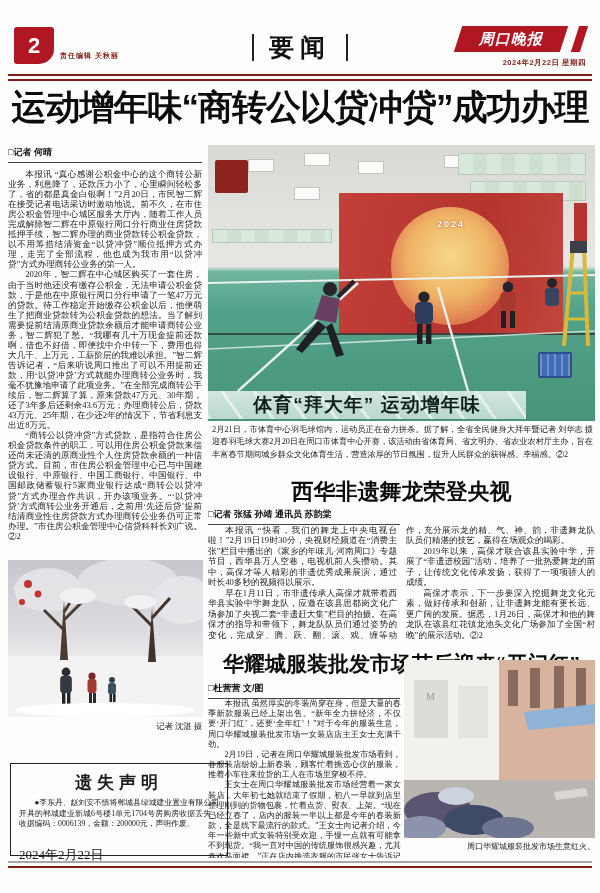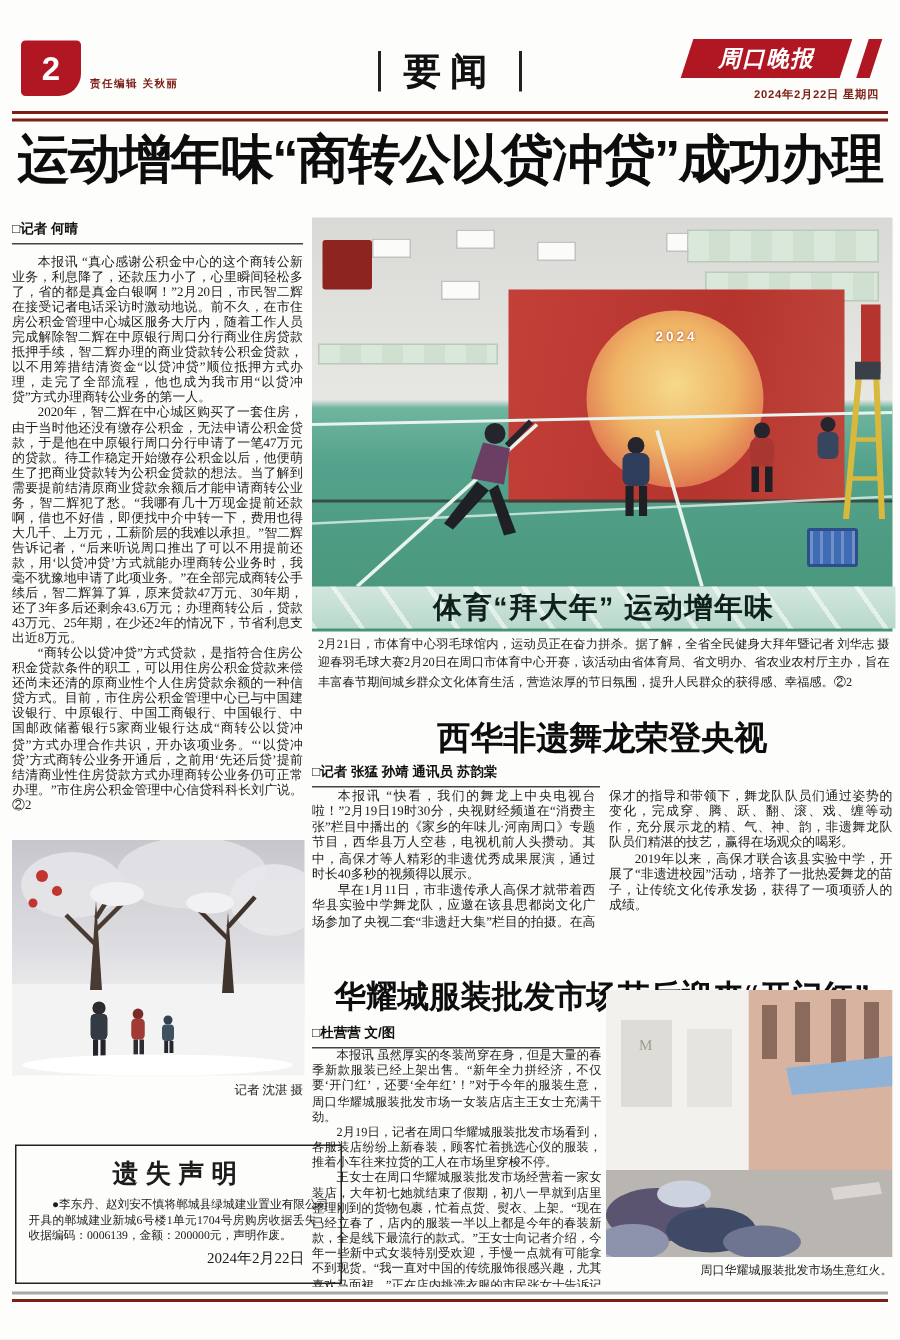--- a/index.html
+++ b/index.html
@@ -45,42 +45,42 @@
   .snow-photo{ left:8px; top:560px; width:195px; height:157px; overflow:hidden;
     background:linear-gradient(#c6c6cd 0%, #dddde1 45%, #efeff1 70%, #f6f6f7 100%);}
   .snow-cap{ left:8px; top:721px; width:194px; font-size:8.3px; line-height:1.5; color:#222;}
   .snow-cap .credit{ float:right; }
 
   
   .lost-box{ left:10px; top:763px; width:218px; height:93px; border:1.5px solid #222;
     padding:6px 8px; background:#fdfdfb;}
   .lost-title{ text-align:center; font:900 17px "Liberation Sans",sans-serif; letter-spacing:5px; margin:1px 0 4px;}
   .lost-body{ font-size:7.8px; line-height:1.35; text-align:justify; text-indent:2em;}
-  .lost-date{ font-size:10px; text-align:right; padding-right:16px; margin-top:2px;}
+  .lost-date{ font-size:13px; padding-right:16px; margin-top:16px;}
 
   
   .sports-photo{ left:208px; top:145px; width:387px; height:276px; overflow:hidden;
     background:linear-gradient(#d9d9d6 0%, #e7e7e4 44%, #6fb5a0 46%, #53a28b 60%, #479478 100%);}
   .sp-light{ position:absolute; width:26px; height:13px; background:#fbfbf9; border:1px solid #c2c2be;}
   .sp-logo{ position:absolute; left:7px; top:15px; width:33px; height:33px; background:#8e2420; border-radius:2px;}
   .sp-banner{ position:absolute; background:repeating-linear-gradient(90deg,#d9e8da 0 14px,#cfe0d0 14px 28px); border:1px solid #b9c9ba;}
   .sp-backdrop{ position:absolute; left:131px; top:48px; width:224px; height:142px;
     background:linear-gradient(100deg,#c24038,#b5342e 60%,#c0463c);}
   .sp-circle{ position:absolute; left:52px; top:14px; width:118px; height:118px; border-radius:50%;
     background:radial-gradient(circle at 50% 42%, #f6d98c 0%, #efb465 45%, #dd6f4e 80%, rgba(221,111,78,0) 100%);}
   .sp-banner-text{ position:absolute; left:0; top:26px; width:100%; text-align:center;
     font:700 9px "Liberation Sans",sans-serif; color:#fff; letter-spacing:2px; text-shadow:0 0 2px #a32; }
   .sp-net{ position:absolute; left:0; top:188px; width:100%; height:2px; background:#2f3b38; opacity:.8;}
   .sp-basket{ position:absolute; left:330px; top:207px; width:34px; height:26px; background:#3f6cb5;
     border:2px solid #2c4f8c; border-radius:2px;
     background-image:repeating-linear-gradient(90deg, rgba(255,255,255,.25) 0 2px, transparent 2px 7px);}
   .sp-chair{ position:absolute; left:352px; top:96px; width:30px; height:105px;}
   .sp-rightsign{ position:absolute; left:366px; top:58px; width:13px; height:46px; background:#b5342e;}
 
-  .sports-title{ left:208px; top:391px; width:389px; height:28px;
+  .sports-title{ left:208px; top:391px; width:318px; height:28px;
     background:linear-gradient(#d2e7de,#b9d8cc);
     background-image:repeating-linear-gradient(55deg, rgba(255,255,255,.55) 0 3px, transparent 3px 26px),
       linear-gradient(#d2e7de,#b9d8cc);
     display:flex; align-items:center; justify-content:center;
     font:900 19px "Liberation Sans",sans-serif; color:#10211c; letter-spacing:1px;}
   .sports-cap{ left:212px; top:424px; width:381px; font-size:8.2px; line-height:1.5; text-align:justify; color:#222;}
   .sports-cap .credit{ float:right;}
 
   
   .xh-headline{ left:208px; top:477px; width:387px; text-align:center;
@@ -242,20 +242,21 @@
     <span class="credit">记者 刘华志 摄</span>
     <span>2月21日，市体育中心羽毛球馆内，运动员正在奋力拼杀。据了解，全省全民健身大拜年暨迎春羽毛球大赛2月20日在周口市体育中心开赛，该活动由省体育局、省文明办、省农业农村厅主办，旨在丰富春节期间城乡群众文化体育生活，营造浓厚的节日氛围，提升人民群众的获得感、幸福感。②2</span>
   </div>
 
   <div class="abs xh-headline">西华非遗舞龙荣登央视</div>
   <div class="abs xh-byline byline">□记者 张猛 孙靖 通讯员 苏韵棠</div>
   <div class="abs xh-text bodytext">
     <p>本报讯 “快看，我们的舞龙上中央电视台啦！”2月19日19时30分，央视财经频道在“消费主张”栏目中播出的《家乡的年味儿·河南周口》专题节目，西华县万人空巷，电视机前人头攒动。其中，高保才等人精彩的非遗优秀成果展演，通过时长40多秒的视频得以展示。</p>
     <p>早在1月11日，市非遗传承人高保才就带着西华县实验中学舞龙队，应邀在该县思都岗文化广场参加了央视二套“非遗赶大集”栏目的拍摄。在高保才的指导和带领下，舞龙队队员们通过姿势的变化，完成穿、腾、跃、翻、滚、戏、缠等动作，充分展示龙的精、气、神、韵，非遗舞龙队队员们精湛的技艺，赢得在场观众的喝彩。</p>
     <p>2019年以来，高保才联合该县实验中学，开展了“非遗进校园”活动，培养了一批热爱舞龙的苗子，让传统文化传承发扬，获得了一项项骄人的成绩。</p>
+    <p>高保才表示，下一步要深入挖掘舞龙文化元素，做好传承和创新，让非遗舞龙能有更长远、更广阔的发展。据悉，1月26日，高保才和他的舞龙队在该县红花镇龙池头文化广场参加了全国“村晚”的展示活动。②2</p>
   </div>
 
   <div class="abs hy-headline">华耀城服装批发市场节后迎来“开门红”</div>
   <div class="abs hy-byline byline">□杜营营 文/图</div>
   <div class="abs hy-text bodytext">
     <p>本报讯 虽然厚实的冬装尚穿在身，但是大量的春季新款服装已经上架出售。“新年全力拼经济，不仅要‘开门红’，还要‘全年红’！”对于今年的服装生意，周口华耀城服装批发市场一女装店店主王女士充满干劲。</p>
     <p>2月19日，记者在周口华耀城服装批发市场看到，各服装店纷纷上新春装，顾客忙着挑选心仪的服装，推着小车往来拉货的工人在市场里穿梭不停。</p>
     <p>王女士在周口华耀城服装批发市场经营着一家女装店，大年初七她就结束了假期，初八一早就到店里整理刚到的货物包裹，忙着点货、熨衣、上架。“现在已经立春了，店内的服装一半以上都是今年的春装新款，全是线下最流行的款式。”王女士向记者介绍，今年一些新中式女装特别受欢迎，手慢一点就有可能拿不到现货。“我一直对中国的传统服饰很感兴趣，尤其喜欢马面裙。”正在店内挑选衣服的市民张女士告诉记者，现在市场上出现了很多新中式服装，好看又不贵。大学生小李也想趁开学前添置一些开学装备，她表示：现在很多商家都上架了春装新款，“我买了3件打底衫，加起来还不到100块钱，特别实惠。”②2</p>
   </div>
 

